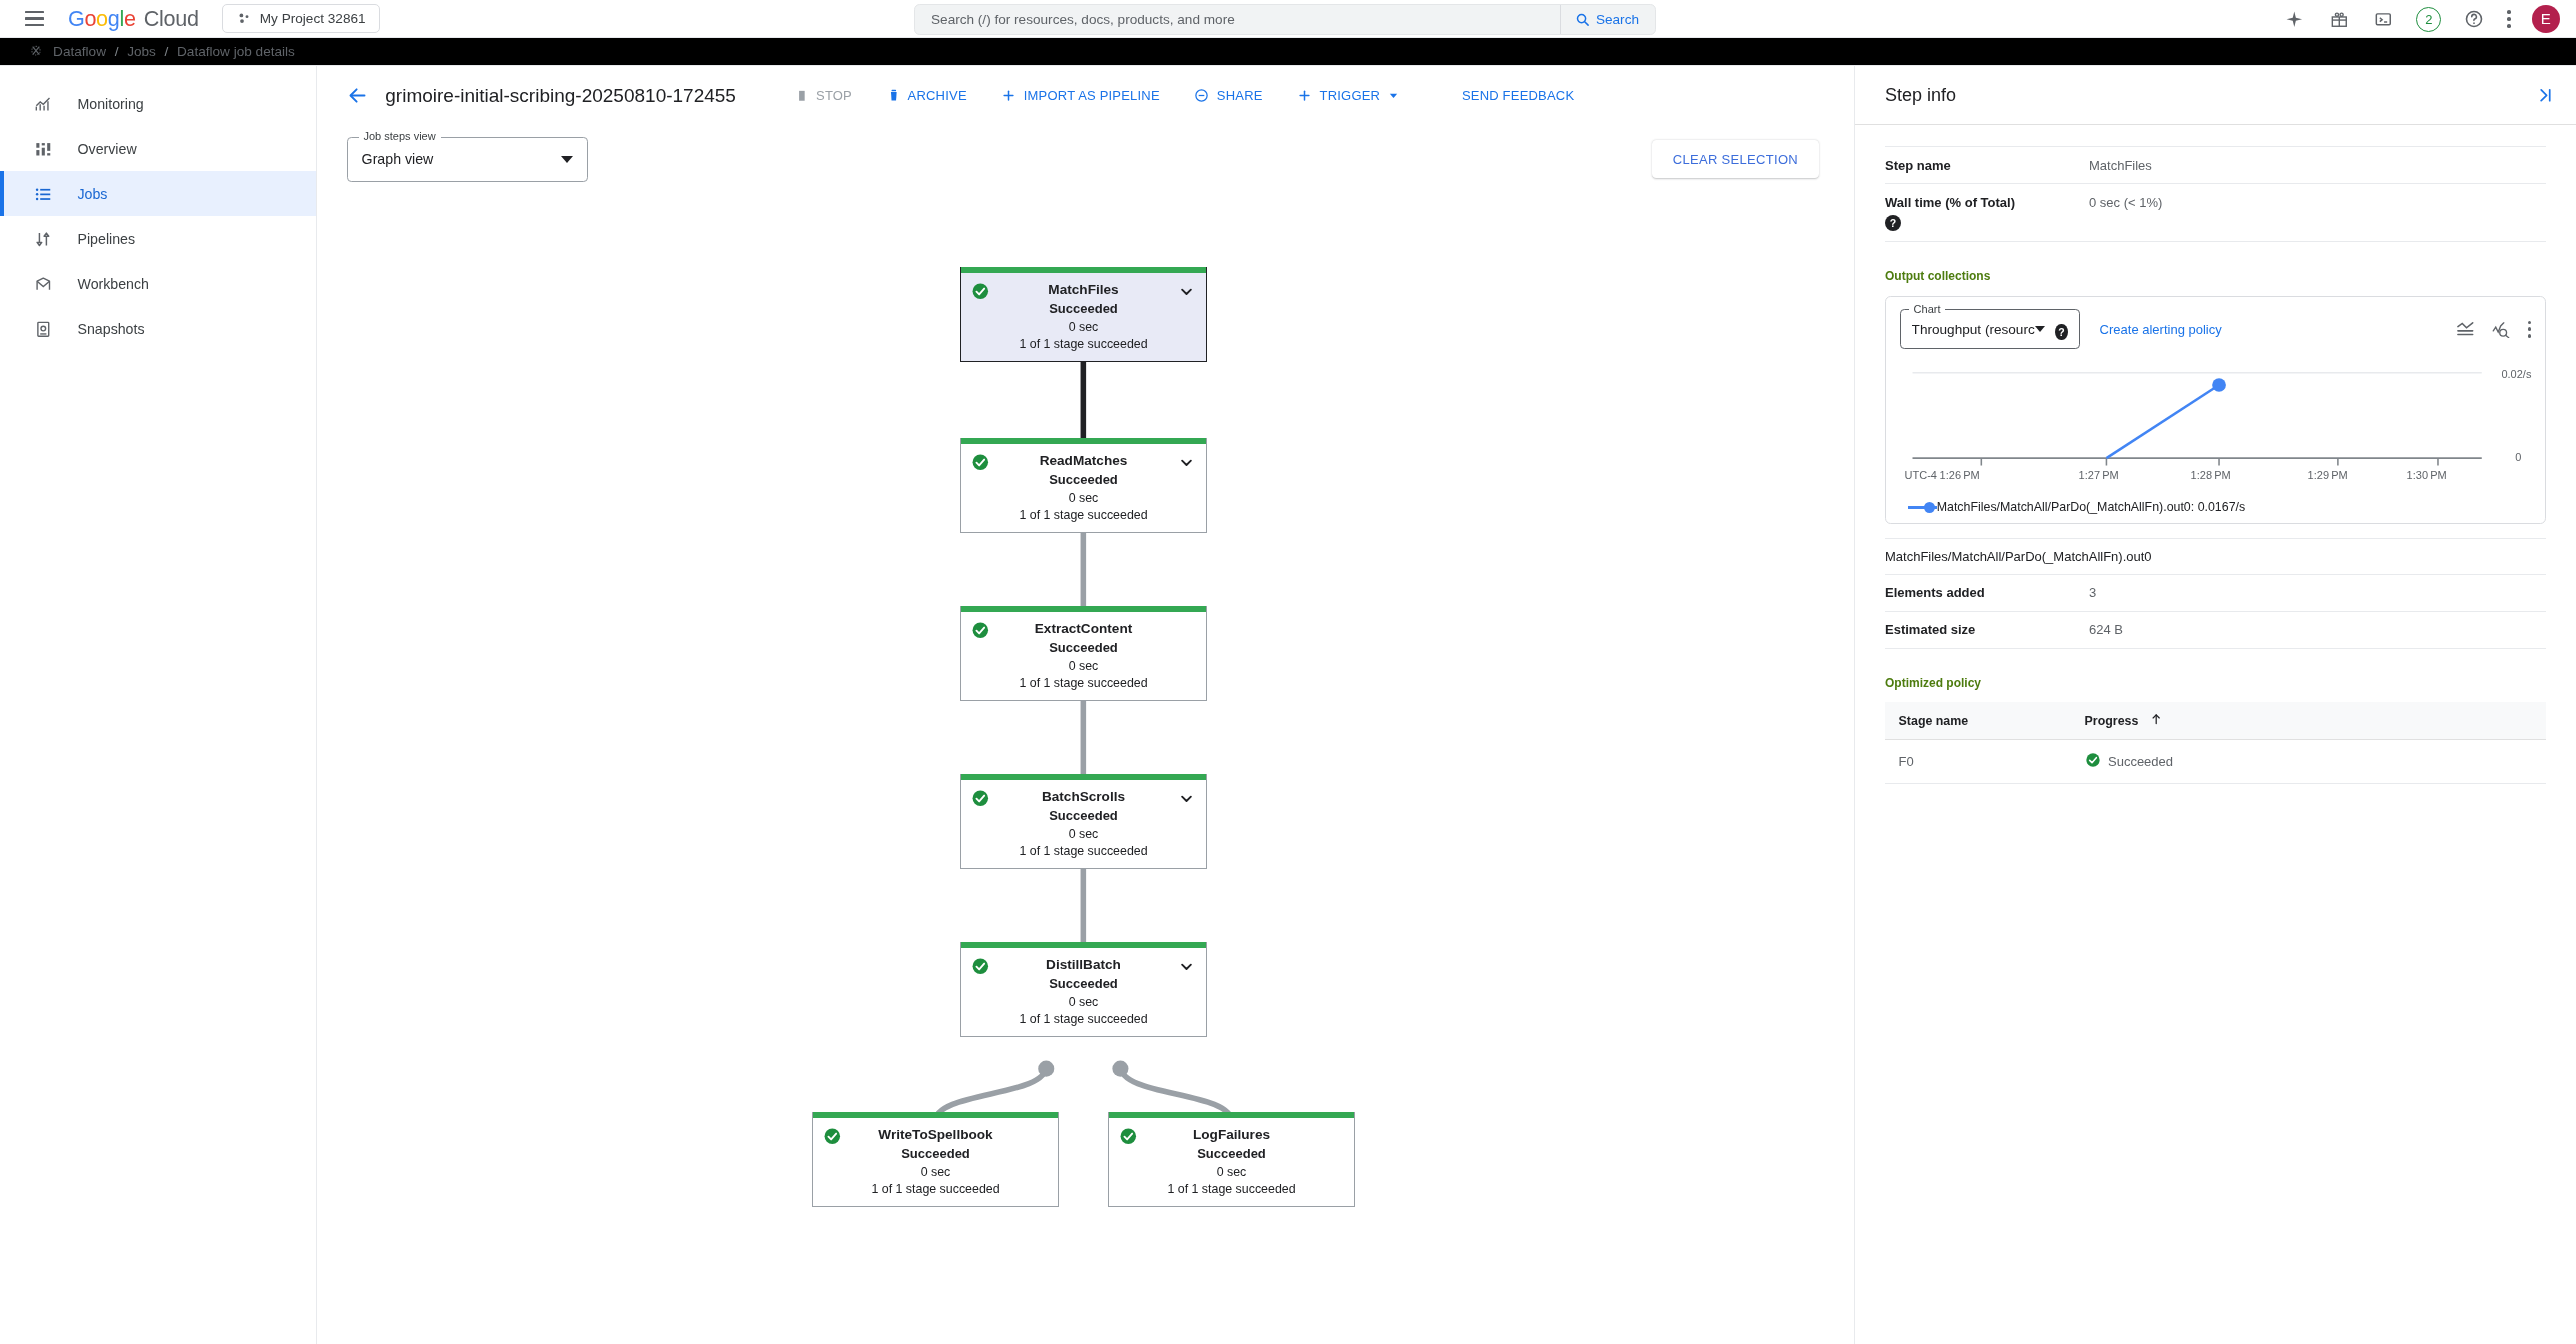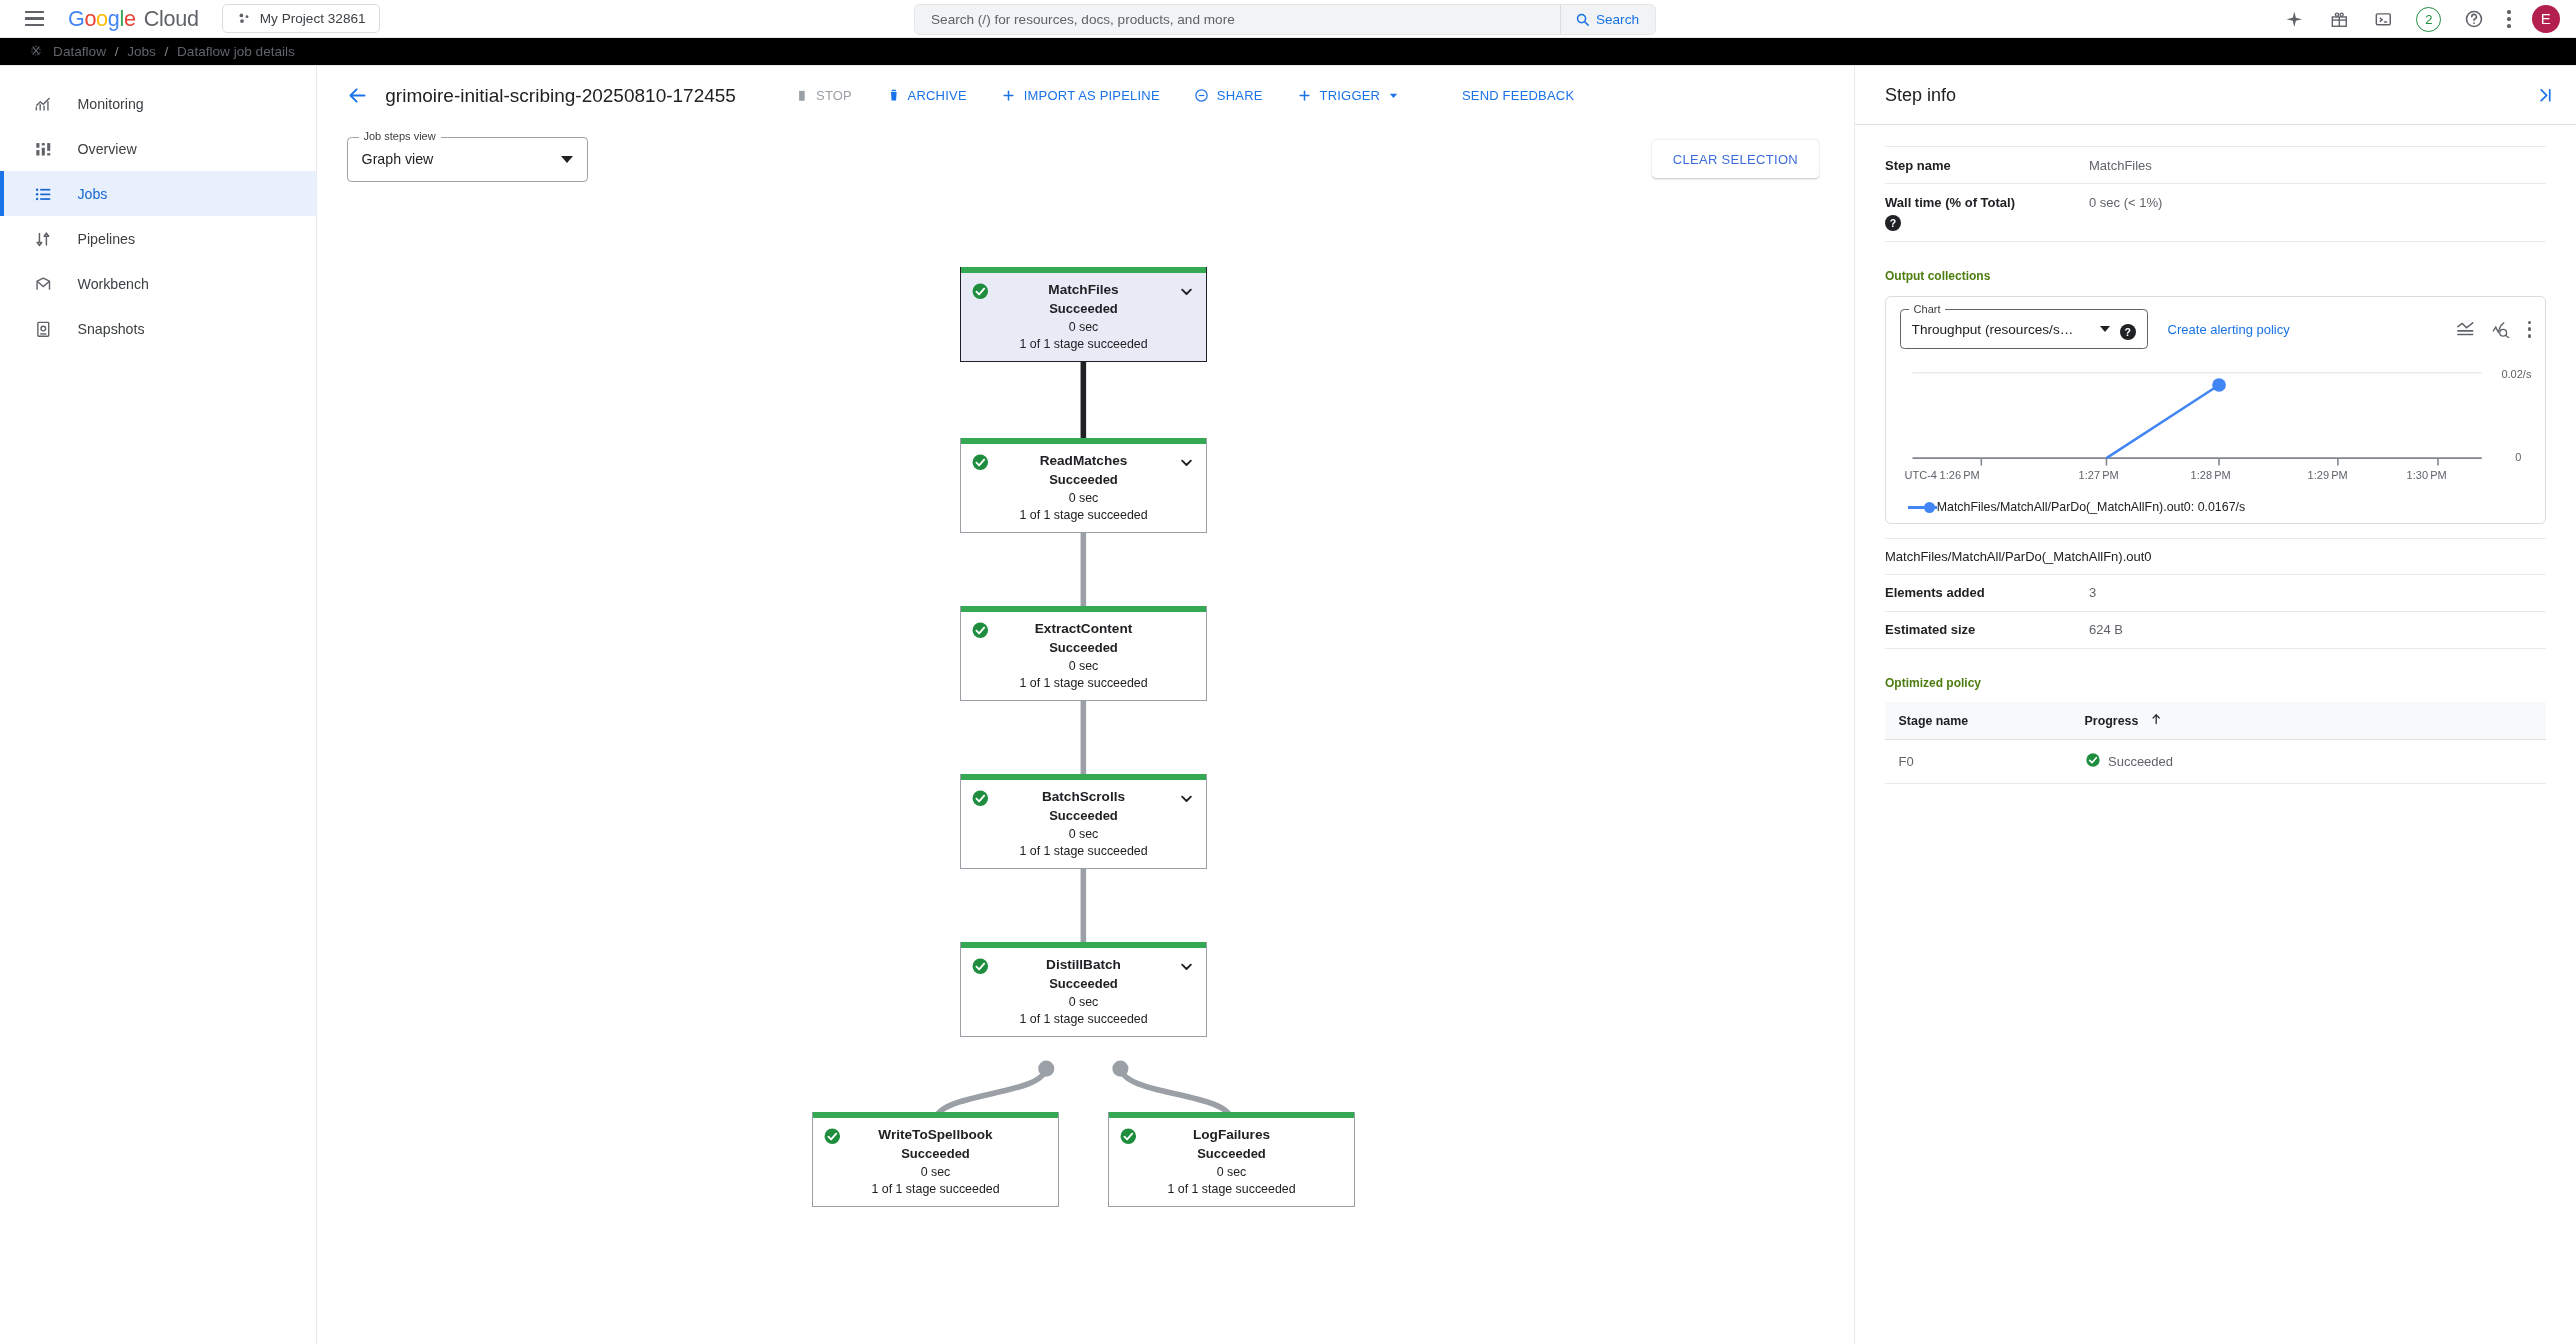--- a/index.html
+++ b/index.html
@@ -145,21 +145,21 @@
   .kv-table td.k { width:204px; color:#202124; font-weight:700; }
   .kv-table td.v { color:#5f6368; }
   .qmark { display:inline-flex; align-items:center; justify-content:center;
     width:16px;height:16px;border-radius:50%;background:#202124;color:#fff;font-size:10.5px;font-weight:700; margin-top:5px;}
 
   .sect-title { font-size:12px; color:#4d7c0f; font-weight:700; margin:27px 0 12.4px; }
 
   .chart-card { border:0.6px solid #dadce0; border-radius:5.6px; padding:12.4px 13.6px 8.7px; }
   .chart-head { display:flex; align-items:center; gap:0; }
   .chart-select { position:relative; height:40px; border:0.6px solid #5f6368; border-radius:4.3px;
-    display:flex; align-items:center; padding:0 11px; width:248px; cursor:pointer; background:#fff;}
+    display:flex; align-items:center; padding:0 11px; width:180px; cursor:pointer; background:#fff;}
   .chart-select .flabel { position:absolute; top:-7.4px; left:8.7px; background:#fff; padding:0 4.3px; font-size:11px; color:#3c4043;}
   .chart-select .fval { font-size:13.6px; color:#202124; white-space:nowrap; overflow:hidden; }
   .chart-select .caret { margin-left:auto; width:0;height:0;
     border-left:5.6px solid transparent;border-right:5.6px solid transparent;border-top:6.8px solid #202124;}
   .chart-select .qm { margin-left:10px; }
   .alert-link { margin-left:20px; font-size:13px; color:#1a73e8; cursor:pointer; white-space:nowrap;}
   .chart-icons { margin-left:auto; display:flex; align-items:center; gap:17.3px; }
   .chart-icons .cic { cursor:pointer; color:#5f6368; display:flex; align-items:center;}
 
   .plot { position:relative; height:130px; margin-top:15px; }

